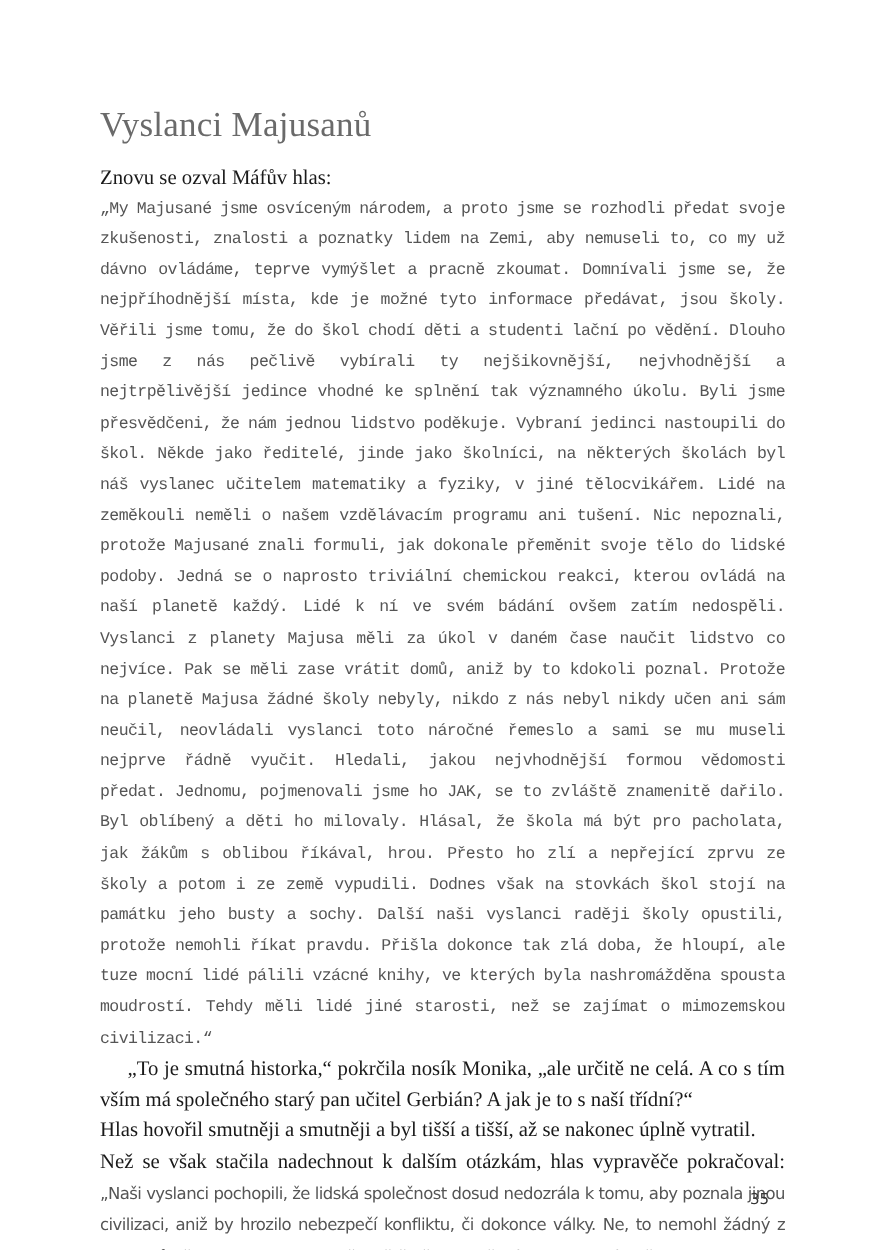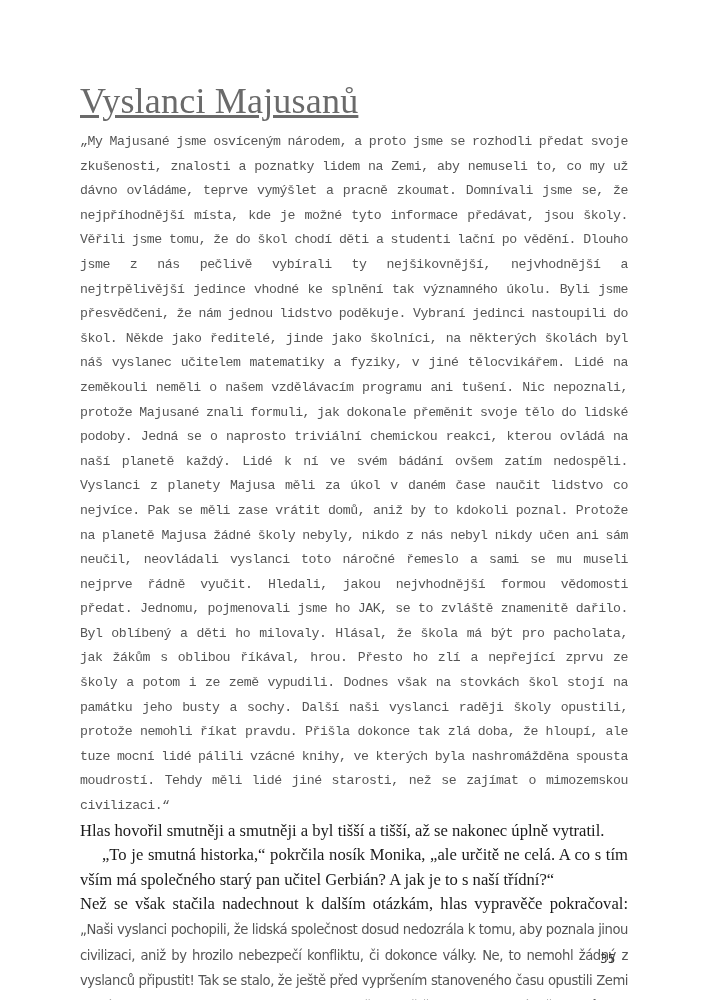--- a/index.html
+++ b/index.html
@@ -1,21 +1,21 @@
 <!DOCTYPE html>
 <html><head>
   <meta charset="utf-8">
   <style>
     html, body { margin: 0; padding: 0; background: #ffffff; }
     body { width: 708px; height: 1000px; position: relative; overflow: hidden; }
     .page { position: absolute; left: 80px; top: 78px; width: 548px; }
     .title {
       font-family: "Liberation Serif", "DejaVu Serif", serif;
-      font-size: 36px; color: #6a6a6a; font-weight: normal;
-      margin: 0 0 6px 0; line-height: 46px; letter-spacing: 0.2px; text-decoration: underline;
+      font-size: 28px; color: #6a6a6a; font-weight: normal;
+      margin: 0 0 6px 0; line-height: 46px; letter-spacing: 0.2px;
     }
     .serif {
       font-family: "Liberation Serif", "DejaVu Serif", serif;
       font-size: 16.6px; color: #1a1a1a; line-height: 24.6px;
       margin: 0; text-align: justify;
     }
     .voice {
       font-family: Liberation Mono, monospace;
       font-size: 13.2px; color: #555555; line-height: 24.6px;
       margin: 0; text-align: justify; letter-spacing: -0.45px; word-spacing: -0.5px;
@@ -31,22 +31,23 @@
       font-family: "DejaVu Sans", "Liberation Sans", sans-serif;
       font-size: 12px; color: #333333;
     }
   </style>
 </head>
 <body>
 
 <div class="page">
   <h1 class="title">Vyslanci Majusanů</h1>
 
+  <p class="serif">Znovu se ozval Máfův hlas:</p>
 
   <p class="voice">„My Majusané jsme osvíceným národem, a proto jsme se rozhodli předat svoje zkušenosti, znalosti a poznatky lidem na Zemi, aby nemuseli to, co my už dávno ovládáme, teprve vymýšlet a pracně zkoumat. Domnívali jsme se, že nejpříhodnější místa, kde je možné tyto informace předávat, jsou školy. Věřili jsme tomu, že do škol chodí děti a studenti lační po vědění. Dlouho jsme z nás pečlivě vybírali ty nejšikovnější, nejvhodnější a nejtrpělivější jedince vhodné ke splnění tak významného úkolu. Byli jsme přesvědčeni, že nám jednou lidstvo poděkuje. Vybraní jedinci nastoupili do škol. Někde jako ředitelé, jinde jako školníci, na některých školách byl náš vyslanec učitelem matematiky a fyziky, v jiné tělocvikářem. Lidé na zeměkouli neměli o našem vzdělávacím programu ani tušení. Nic nepoznali, protože Majusané znali formuli, jak dokonale přeměnit svoje tělo do lidské podoby. Jedná se o naprosto triviální chemickou reakci, kterou ovládá na naší planetě každý. Lidé k ní ve svém bádání ovšem zatím nedospěli. Vyslanci z planety Majusa měli za úkol v daném čase naučit lidstvo co nejvíce. Pak se měli zase vrátit domů, aniž by to kdokoli poznal. Protože na planetě Majusa žádné školy nebyly, nikdo z nás nebyl nikdy učen ani sám neučil, neovládali vyslanci toto náročné řemeslo a sami se mu museli nejprve řádně vyučit. Hledali, jakou nejvhodnější formou vědomosti předat. Jednomu, pojmenovali jsme ho JAK, se to zvláště znamenitě dařilo. Byl oblíbený a děti ho milovaly. Hlásal, že škola má být pro pacholata, jak žákům s oblibou říkával, hrou. Přesto ho zlí a nepřející zprvu ze školy a potom i ze země vypudili. Dodnes však na stovkách škol stojí na památku jeho busty a sochy. Další naši vyslanci raději školy opustili, protože nemohli říkat pravdu. Přišla dokonce tak zlá doba, že hloupí, ale tuze mocní lidé pálili vzácné knihy, ve kterých byla nashromážděna spousta moudrostí. Tehdy měli lidé jiné starosti, než se zajímat o mimozemskou civilizaci.“</p>
 
+  <p class="serif indent">„To je smutná historka,“ pokrčila nosík Monika, „ale určitě ne celá. A co s tím vším má společného starý pan učitel Gerbián? A jak je to s naší třídní?“</p>
   <p class="serif">Hlas hovořil smutněji a smutněji a byl tišší a tišší, až se nakonec úplně vytratil.</p>
-  <p class="serif indent">„To je smutná historka,“ pokrčila nosík Monika, „ale určitě ne celá. A co s tím vším má společného starý pan učitel Gerbián? A jak je to s naší třídní?“</p>
 
   <p class="mixed"><span class="serif">Než se však stačila nadechnout k dalším otázkám, hlas vypravěče pokračoval: </span><span class="voice-inline">„Naši vyslanci pochopili, že lidská společnost dosud nedozrála k tomu, aby poznala jinou civilizaci, aniž by hrozilo nebezpečí konfliktu, či dokonce války. Ne, to nemohl žádný z vyslanců připustit! Tak se stalo, že ještě před vypršením stanoveného času opustili Zemi a vrátili se na svou rodnou planetu. Pravda, že je ještě jinde ve vesmíru život, zůstala lidem utajená – nikdo se to nedozvěděl.“</span><span class="serif"> Hlas utichl a kniha se sama zavřela.</span></p>
 </div>
 
 <div class="page-number">35</div>
 
 </body></html>

